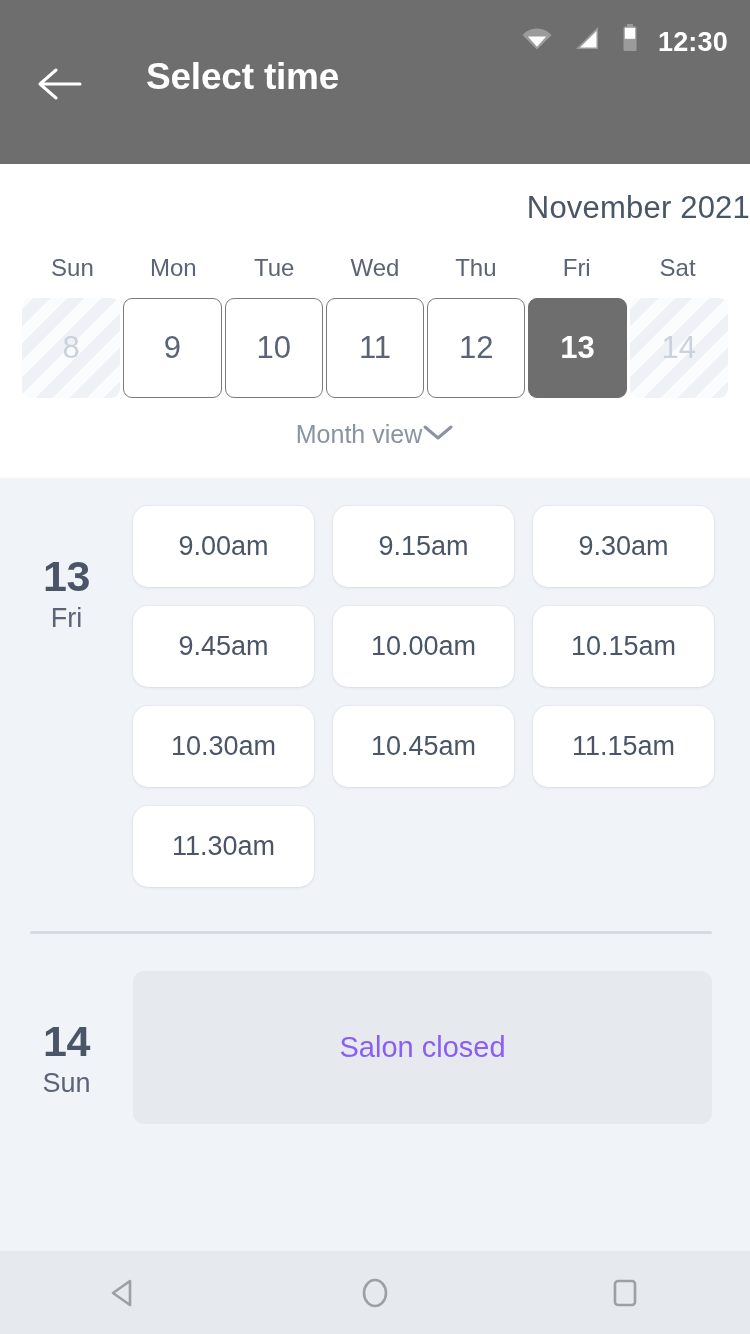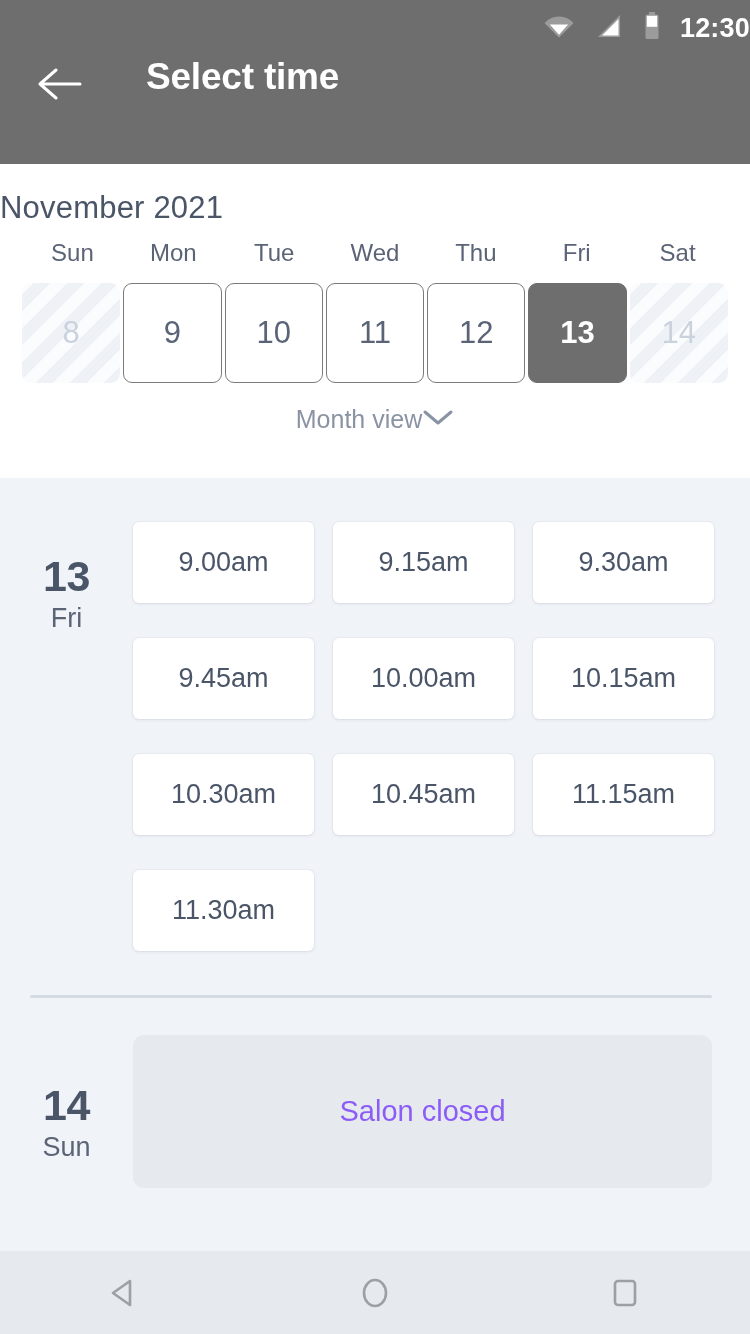--- a/index.html
+++ b/index.html
@@ -7,21 +7,22 @@
   body {
     font-family: "Liberation Sans", sans-serif;
     background:#f0f3f7;
     overflow:hidden;
   }
   .phone { position:relative; width:750px; height:1334px; background:#f0f3f7; }
 
   
   .statusbar{
     height:56px; background:#6e6e6e; position:relative;
-    display:flex; align-items:center; justify-content:flex-end;
+    display:flex; align-items:flex-end; justify-content:flex-end;
+    padding-right:22px;
   }
   .status-icons{ display:flex; align-items:center; gap:22px; }
   .si{ display:block; }
   .clock{
     color:#ffffff; font-size:27px; font-weight:bold;
     letter-spacing:.2px; margin-left:20px; line-height:1;
   }
 
   
   .appbar{
@@ -36,22 +37,22 @@
     color:#ffffff; font-size:37px; font-weight:bold;
     margin-left:58px; letter-spacing:-.2px;
   }
 
   
   .calendar{
     background:#ffffff; padding-top:26px; padding-bottom:16px;
     height:314px;
   }
   .month-title{
-    text-align:left; color:#4a5568; font-size:31px;
-    letter-spacing:.2px; margin-bottom:13px;
+    text-align:right; color:#4a5568; font-size:31px;
+    letter-spacing:.2px; margin-bottom:28px;
   }
   .weekdays{
     display:grid; grid-template-columns:repeat(7,1fr);
     padding:0 22px; margin-bottom:16px;
   }
   .weekday{
     text-align:center; color:#5b6477; font-size:24px;
   }
   .days{
     display:grid; grid-template-columns:repeat(7,1fr);
@@ -98,25 +99,24 @@
     letter-spacing:-.5px;
   }
   .day-label .dname{
     font-size:27px; color:#5b6477; margin-top:4px;
   }
   .slot-grid{
     display:grid; grid-template-columns:repeat(3,181px);
     gap:19px 19px; padding-right:34px;
   }
   .slot{
-    height:81px; background:#ffffff; border-radius:6px;
+    height:81px; background:#ffffff; border-radius:15px;
     display:flex; align-items:center; justify-content:center;
     font-size:27px; color:#4a5568; cursor:pointer;
     box-shadow:0 1px 3px rgba(90,105,130,.13), 0 0 0 1px rgba(150,165,190,.07);
-    margin-top:16px;
   }
   .divider{
     height:3px; background:#d5dbe3; border-radius:2px;
     margin:44px 38px 0 30px;
   }
   .closed-row{ display:flex; padding-top:37px; }
   .closed-box{
     flex:1; margin-right:38px; height:153px;
     background:#e6eaef; border-radius:11px;
     display:flex; align-items:center; justify-content:center;

